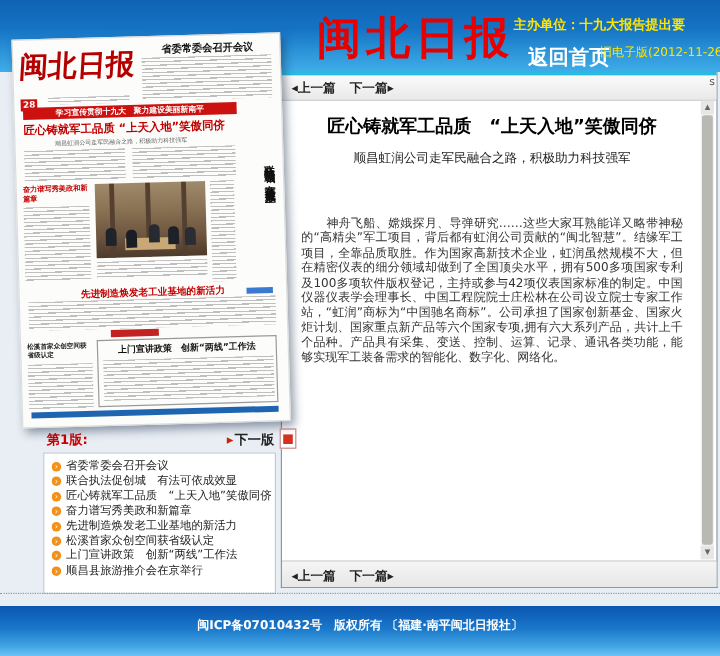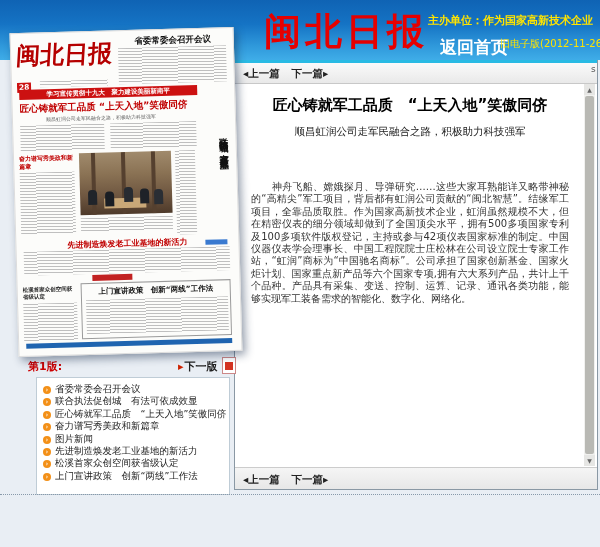--- a/index.html
+++ b/index.html
@@ -75,21 +75,21 @@
                   font-size:6px;line-height:11px;text-align:center;cursor:pointer;}
   .sb-up{top:0;} .sb-down{bottom:0;}
   .sb-thumb{position:absolute;left:1px;right:1px;top:12px;bottom:12px;background:#b9b9b4;border-radius:2px;cursor:pointer;}
 
   .bottom-nav{position:absolute;left:0;right:0;bottom:0;height:22px;background:linear-gradient(#f5f5f5,#e7e7e7);
               border-top:1px solid #ccc;font-size:10.5px;font-weight:bold;color:#222;box-sizing:border-box;padding:5px 0 0 8px;}
   .bottom-nav span{cursor:pointer;margin-right:8px;}
   .dotted{position:absolute;left:0;top:494px;width:600px;border-top:1px dotted #8899aa;}
 
   
-  .edition-row{position:absolute;left:28px;top:359px;width:208px;height:16px;font-size:11px;font-weight:bold;}
+  .edition-row{position:absolute;left:39px;top:359px;width:208px;height:16px;font-size:11px;font-weight:bold;}
   .edition-label{color:#cc0000;}
   .next-edition{position:absolute;left:150px;top:0;color:#222;cursor:pointer;white-space:nowrap;}
   .next-edition .arr{color:#cc2200;margin-right:1px;}
   .pdf-icon{position:absolute;left:194px;top:-2px;width:12px;height:15px;background:#fff;border:1px solid #cc8888;cursor:pointer;}
   .pdf-icon::before{content:"";position:absolute;left:2px;top:4px;right:2px;bottom:3px;background:#d43322;}
   .list-box{position:absolute;left:36px;top:377px;width:194px;height:118px;background:#fff;border:1px solid #bfccd6;
             box-sizing:border-box;padding:5px 0 0 6px;}
   .list-item{height:12.4px;line-height:12.4px;font-size:9.5px;color:#222;white-space:nowrap;overflow:hidden;cursor:pointer;}
   .bullet{display:inline-block;width:8px;height:8px;border-radius:50%;background:#f39018;color:#fff;
           font-size:7px;line-height:8px;text-align:center;margin-right:4px;vertical-align:0;}
@@ -100,21 +100,21 @@
           background:linear-gradient(180deg,#0a56b0 0%,#1a78ca 45%,#42a4e4 80%,#6ec4f4 100%);
           color:#fff;font-size:10px;font-weight:bold;text-align:center;}
 </style>
 </head>
 <body>
 
 <div class="page">
 
   <div class="header">
     <div class="site-title">闽北日报</div>
-    <div class="sponsor">主办单位：作为国家高新技术企业</div>
+    <div class="sponsor">主办单位：十九大报告提出要</div>
     <div class="home-link">返回首页</div>
     <div class="old-link">旧电子版(2012-11-26前)</div>
   </div>
 
   <div class="thumb">
     <div class="thumb-in">
       <div class="mast">闽北日报</div>
       <div class="np-top-h">省委常委会召开会议</div>
       <div class="ft" style="position:absolute;left:102px;top:13px;width:108px;height:36px;"></div>
       <div class="np-daterow">
@@ -188,22 +188,25 @@
     <span class="edition-label">第1版:</span>
     <span class="next-edition"><span class="arr">▸</span><span>下一版</span></span>
     <span class="pdf-icon"></span>
   </div>
 
   <div class="list-box">
     <div class="list-item"><span class="bullet"></span><span>省委常委会召开会议</span></div>
     <div class="list-item"><span class="bullet"></span><span>联合执法促创城　有法可依成效显</span></div>
     <div class="list-item"><span class="bullet"></span><span>匠心铸就军工品质　“上天入地”笑傲同侪</span></div>
     <div class="list-item"><span class="bullet"></span><span>奋力谱写秀美政和新篇章</span></div>
-    <div class="list-item"><span class="bullet"></span><span>图片新闻</span></div>
     <div class="list-item"><span class="bullet"></span><span>先进制造焕发老工业基地的新活力</span></div>
     <div class="list-item"><span class="bullet"></span><span>松溪首家众创空间获省级认定</span></div>
     <div class="list-item"><span class="bullet"></span><span>上门宣讲政策　创新“两线”工作法</span></div>
+    <div class="list-item"><span class="bullet"></span><span>顺昌县旅游推介会在京举行</span></div>
   </div>
 
   <div class="dotted"></div>
 
+  <div class="footer">
+    <span>闽ICP备07010432号　版权所有 〔福建·南平闽北日报社〕</span>
+  </div>
 
 </div>
 
 </body></html>

